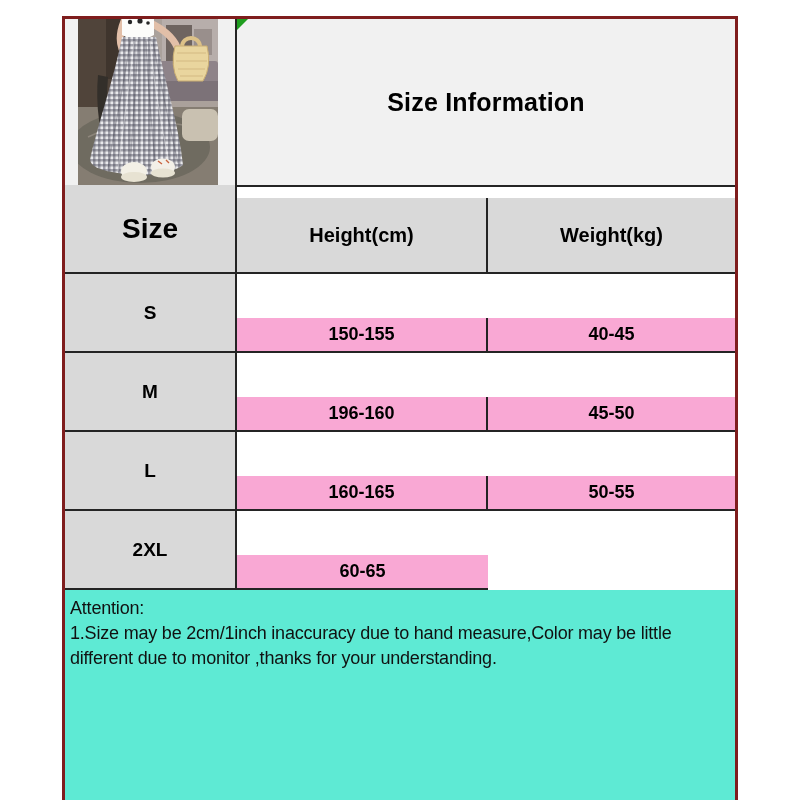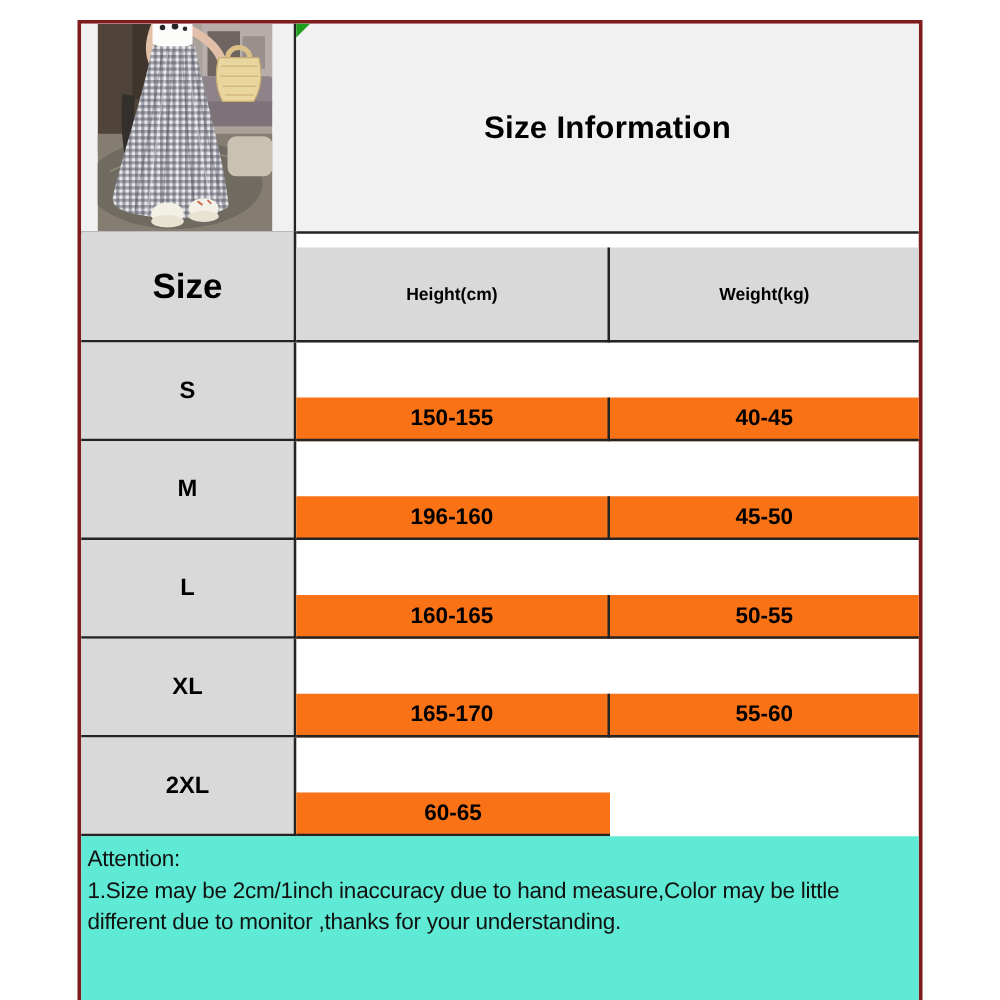--- a/index.html
+++ b/index.html
@@ -22,26 +22,26 @@
   .row-top .photo-cell { background:#f1f1f1; justify-content:flex-start; align-items:flex-start; padding-left:13px; }
   .row-top .title-cell { grid-column:2 / 4; background:#f1f1f1; position:relative; }
   .title-text { font-size:25px; font-weight:bold; color:#000; letter-spacing:0.2px; }
   .corner-marker { position:absolute; left:0; top:0; width:0; height:0;
     border-top:11px solid #1e9d1e; border-right:11px solid transparent; }
 
   
   .row-header { height:89px; }
   .row-header .cell { background:#d9d9d9; }
   .size-head { font-size:28px; font-weight:bold; }
-  .col-head { font-size:14px; font-weight:bold;margin-top:13px; }
+  .col-head { font-size:20px; font-weight:bold;margin-top:13px; }
 
   
   .row-data { height:79px; }
   .row-data .label-cell { background:#d9d9d9; font-size:19px; font-weight:bold; }
-  .row-data .value-cell { background:#f97316; font-size:18px; font-weight:bold;margin-top:44px; }
+  .row-data .value-cell { background:#f9a8d4; font-size:18px; font-weight:bold;margin-top:44px; }
 
   
   .row-attention { flex:1; background:#5eead4; padding:6px 6px 0 5px; }
   .attn-line { font-size:18px; line-height:25px; color:#111; letter-spacing:-0.2px; white-space:nowrap; }
 
   .photo-frame { width:140px; height:166px; overflow:hidden; }
 </style>
 </head>
 <body>
 
@@ -132,25 +132,20 @@
       <div class="cell label-cell">M</div>
       <div class="cell value-cell">196-160</div>
       <div class="cell value-cell">45-50</div>
     </div>
     <div class="trow row-data">
       <div class="cell label-cell">L</div>
       <div class="cell value-cell">160-165</div>
       <div class="cell value-cell">50-55</div>
     </div>
     <div class="trow row-data">
-      <div class="cell label-cell">XL</div>
-      <div class="cell value-cell">165-170</div>
-      <div class="cell value-cell">55-60</div>
-    </div>
-    <div class="trow row-data">
       <div class="cell label-cell">2XL</div>
       <div class="cell value-cell">60-65</div>
     </div>
 
     <div class="row-attention">
       <div class="attn-line">Attention:</div>
       <div class="attn-line">1.Size may be 2cm/1inch inaccuracy due to hand measure,Color may be little</div>
       <div class="attn-line">different due to monitor ,thanks for your understanding.</div>
     </div>
 

